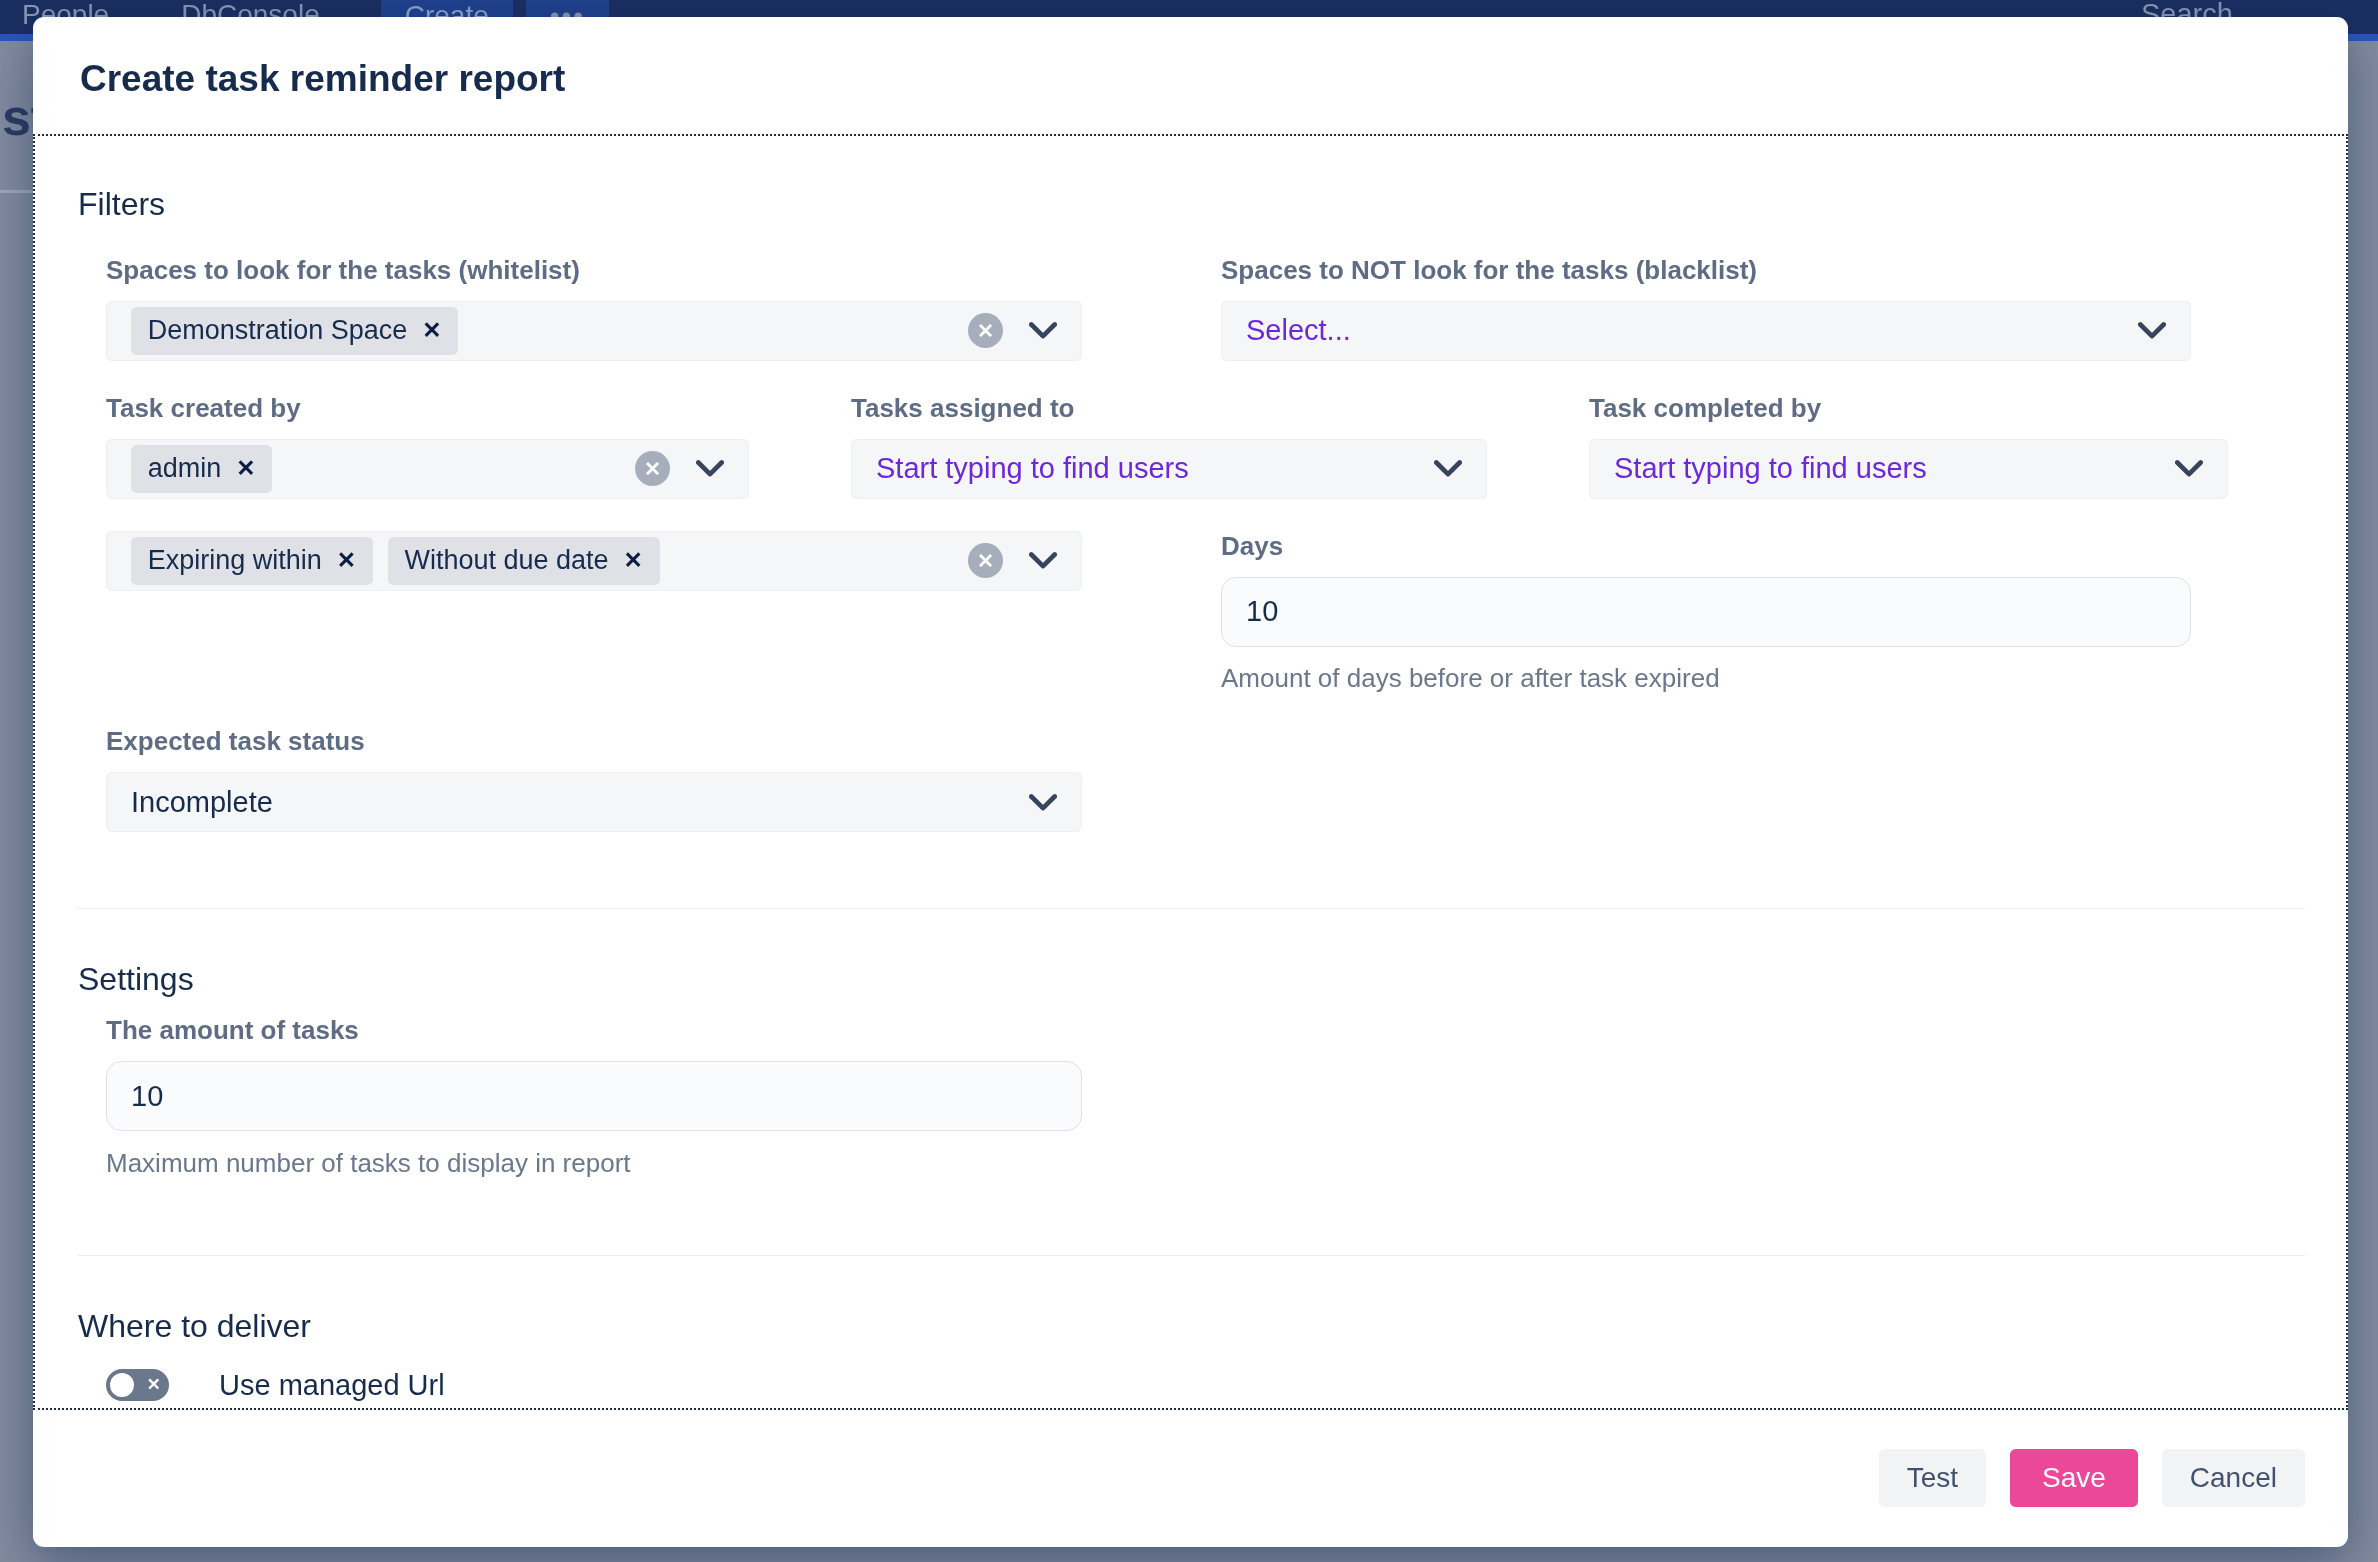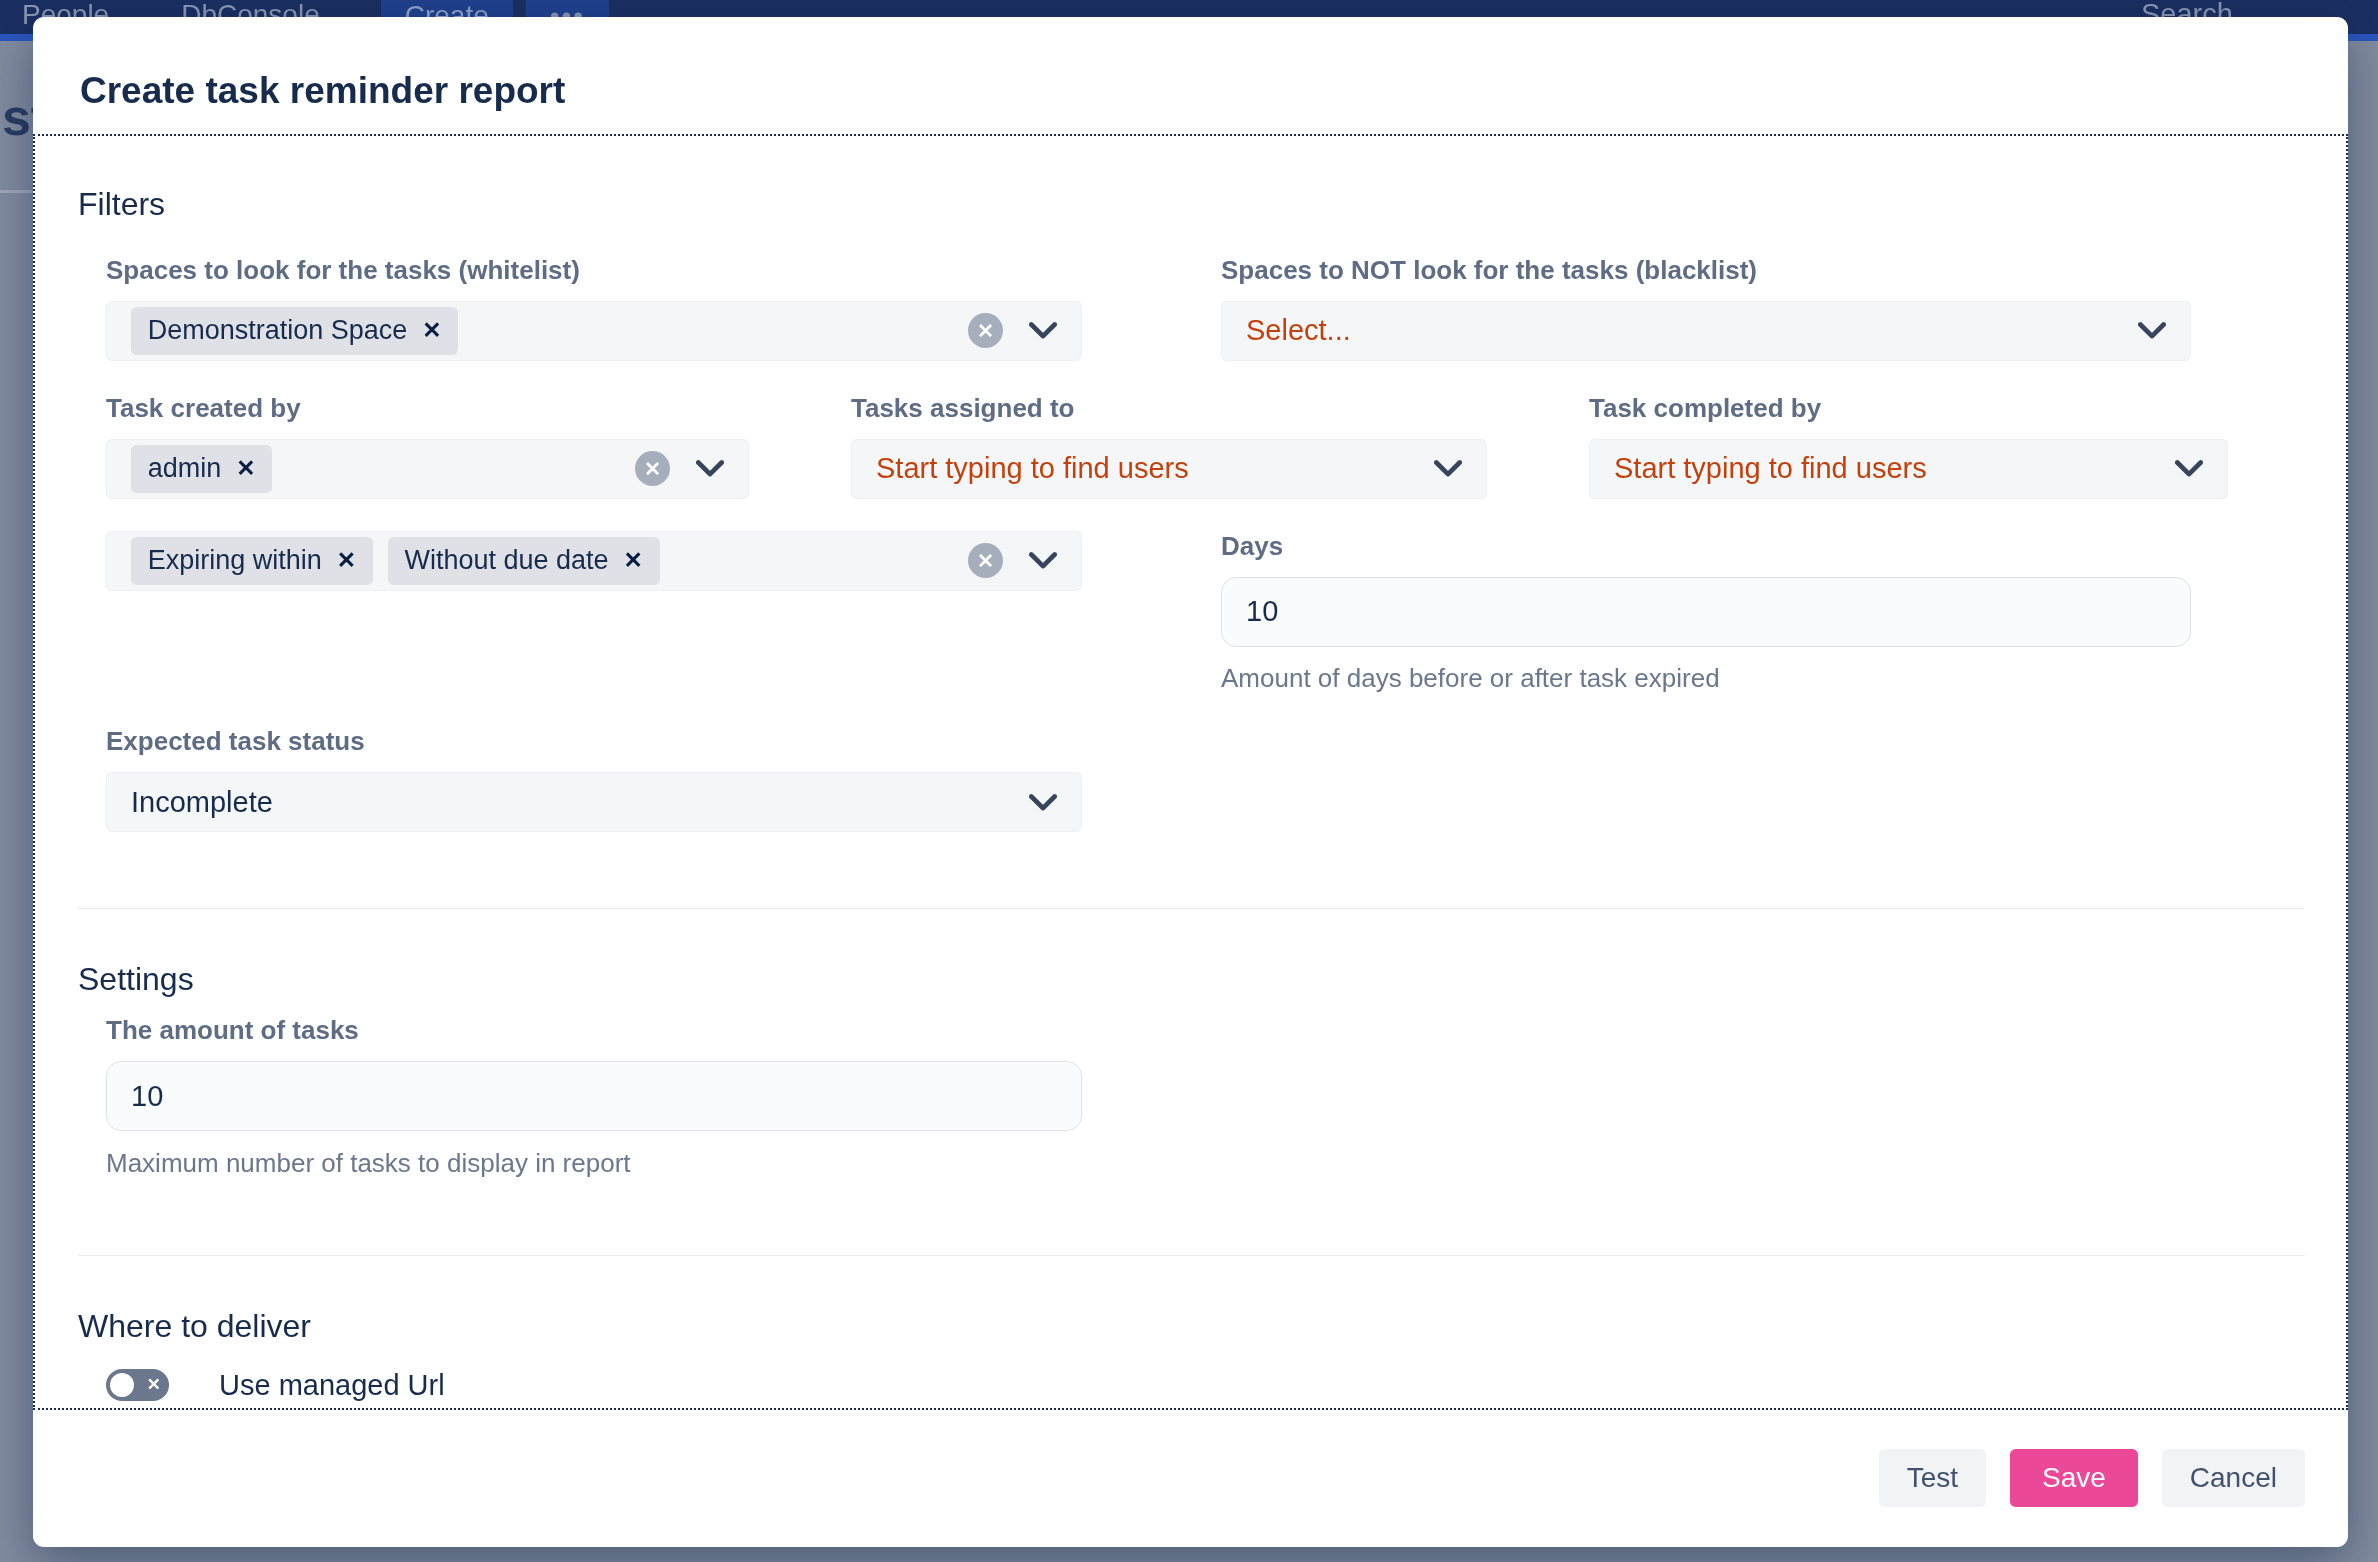--- a/index.html
+++ b/index.html
@@ -23,38 +23,38 @@
   .bg-heading { position:absolute; left:1.9px; top:87px; font-size:52px;
     font-weight:700; color:#2B3C63; }
   .bg-line { position:absolute; left:0; top:190px; width:33px; height:2.8px;
     background:#A3AABB; }
 
   
   .modal { position:absolute; left:33px; top:16.7px; width:2315px; height:1530px;
     background:#FFFFFF; border-radius:11px;
     box-shadow:0 16.7px 52px rgba(9,30,66,.45); }
   .modal-header { position:absolute; top:0; left:0; right:0; height:117px;
-    padding:53px 0 0 47px; }
+    padding:41px 0 0 47px; }
   .modal-title { font-size:37px; font-weight:600; color:#172B4D; }
 
   .modal-body { position:absolute; top:117px; left:0; right:0; bottom:137px;
     border:2.8px dotted #1C2B4A; padding:0 41px 0 43px; overflow:hidden; }
 
   h2.section-heading { font-size:32px; font-weight:400; color:#172B4D; }
   .h-filters { margin-top:50px; }
   .section-inner { margin-left:28px; }
 
   .form-label { font-size:26px; font-weight:700; color:#5E6C84; margin-bottom:15px; }
   .grid2 { display:grid; grid-template-columns:976px 970px; column-gap:139px; }
   .grid3 { display:grid; grid-template-columns:643px 636px 639px; column-gap:102px; }
   .row { margin-top:32px; }
 
   .select { height:60px; background:#F5F6F8; border:1.9px solid #EEEFF2;
     border-radius:5.6px; display:flex; align-items:center; padding:7px 24px; }
-  .placeholder { color:#c2410c; font-size:29px; }
+  .placeholder { color:#6d28d9; font-size:29px; }
   .select-value { color:#172B4D; font-size:29px; }
 
   .tag { background:#DFE1E6; border-radius:5.6px; height:48px; display:inline-flex;
     align-items:center; padding:0 16.7px; margin-right:15px; }
   .tag-label { font-size:27px; color:#172B4D; }
   .tag-x { font-size:23px; font-weight:700; color:#091E42; margin-left:15px; }
 
   .icons-right { margin-left:auto; display:flex; align-items:center; }
   .clear-ic { width:35px; height:35px; border-radius:50%; background:#A6AEBB;
     color:#FFFFFF; font-size:20.4px; font-weight:700; display:flex;

